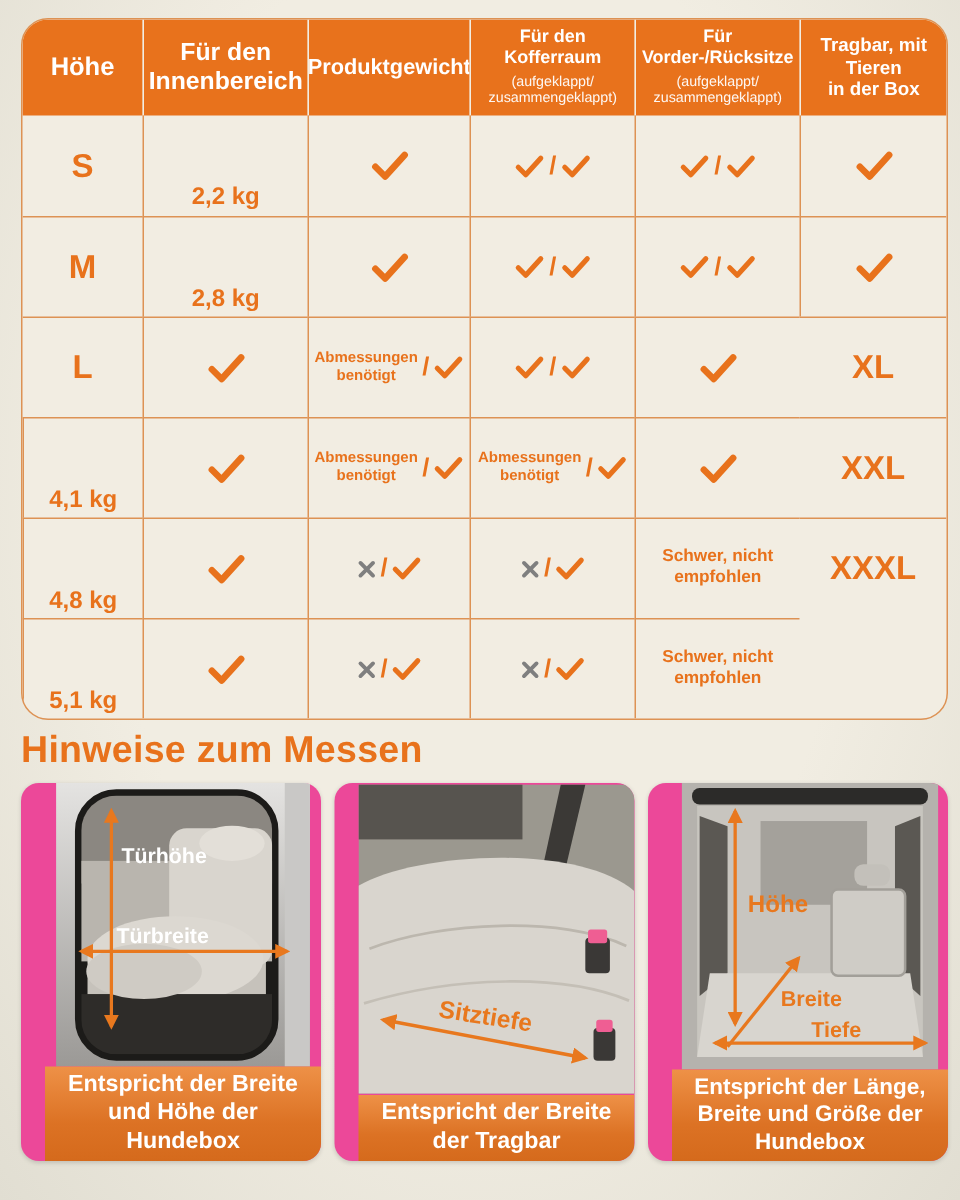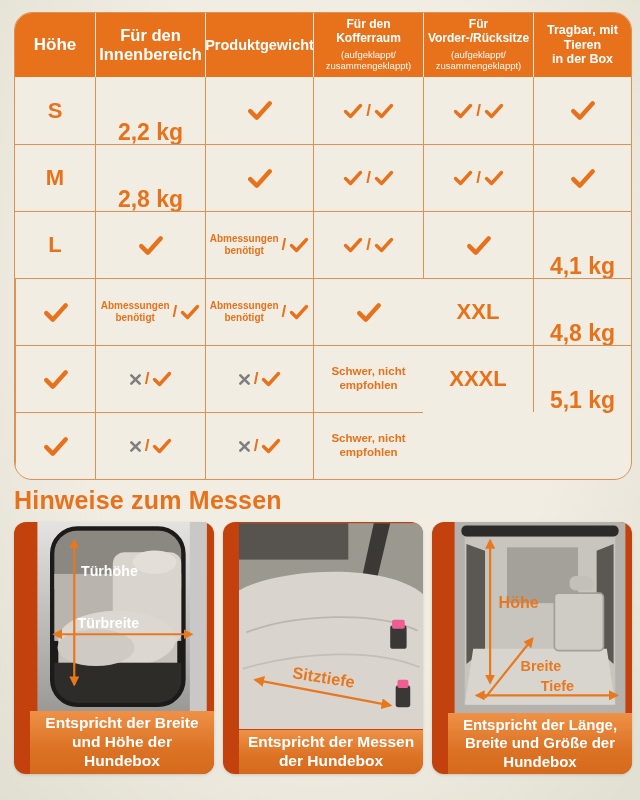--- a/index.html
+++ b/index.html
@@ -33,35 +33,35 @@
   .cell.head.first-col{border-left:none;}
   .cell.first-body-row{border-top:none;}
   .hmain{line-height:1.15;}
   .head.col0 .hmain{font-size:17px;}
   .head.col1 .hmain{font-size:14.5px;}
   .head.col2 .hmain{font-size:16.5px;}
   .head.col3 .hmain,.head.col4 .hmain{font-size:12px;}
   .head.col5 .hmain{font-size:12.5px;}
   .hsub{font-size:9.5px;font-weight:400;white-space:pre-line;line-height:1.2;margin-top:3px;opacity:.95;}
   .size-txt{font-size:22px;}
-  .weight-txt{font-size:23px;margin-top:43px;}
+  .weight-txt{font-size:16px;margin-top:43px;}
   .combo{display:flex;align-items:center;justify-content:center;gap:2px;}
   .slash{font-size:17px;color:#e8721c;margin:0 1px;}
   .note{font-size:10px;line-height:1.2;white-space:pre-line;color:#e8721c;}
   .note.heavy{font-size:11.5px;}
 
   
   .section-title{
     position:absolute;left:14px;top:486px;margin:0;
     font-size:25px;color:#e8721c;letter-spacing:.2px;
   }
   .cards{position:absolute;left:14px;top:522px;width:618px;display:flex;gap:9px;}
   .card{
     flex:1;margin:0;border-radius:12px;overflow:hidden;height:252px;
-    display:flex;flex-direction:column;background:#c2410c;
+    display:flex;flex-direction:column;background:#ec4899;
     box-shadow:0 1px 3px rgba(0,0,0,.15);
     padding-left:16px;
   }
   .card svg{display:block;width:100%;height:226px;}
   .caption{
     flex:1;display:flex;align-items:center;justify-content:center;text-align:center;
     background:linear-gradient(180deg,#ee9147 0%,#dc7224 60%,#d56a1c 100%);
     color:#fff;font-size:15.5px;line-height:1.22;padding:3px 8px;
   }
   .caption.tight{font-size:15px;}
@@ -200,20 +200,23 @@
             <span class="slash">/</span>
             <svg width="20" height="16" viewBox="0 0 20 16">
               <path d="M2.5 8.5 L7.5 13.5 L17.5 2.5" fill="none" stroke="#e8721c" stroke-width="3.4" stroke-linecap="round" stroke-linejoin="round"></path>
             </svg>
           </div>
         </div>
         <div class="cell col5">
           <svg width="26" height="21" viewBox="0 0 20 16">
             <path d="M2.5 8.5 L7.5 13.5 L17.5 2.5" fill="none" stroke="#e8721c" stroke-width="3.4" stroke-linecap="round" stroke-linejoin="round"></path>
           </svg>
+        </div>
+        <div class="cell col0 first-col">
+          <span class="size-txt">XL</span>
         </div>
         <div class="cell col1">
           <span class="weight-txt">4,1 kg</span>
         </div>
         <div class="cell col2">
           <svg width="26" height="21" viewBox="0 0 20 16">
             <path d="M2.5 8.5 L7.5 13.5 L17.5 2.5" fill="none" stroke="#e8721c" stroke-width="3.4" stroke-linecap="round" stroke-linejoin="round"></path>
           </svg>
         </div>
         <div class="cell col3">
@@ -377,21 +380,21 @@
         <path d="M0,74 C40,50 160,42 202,78 L202,226 L0,226 Z" fill="#d9d5ce"></path>
         <path d="M8,120 C60,100 150,96 196,118" stroke="#bcb7ae" stroke-width="2" fill="none"></path>
         <path d="M4,160 C70,140 150,138 198,158" stroke="#c4bfb6" stroke-width="2" fill="none"></path>
         <rect x="166" y="112" width="18" height="26" rx="3" fill="#3a3836"></rect>
         <rect x="168" y="106" width="14" height="10" rx="2" fill="#ef5e93"></rect>
         <rect x="172" y="178" width="16" height="24" rx="3" fill="#3a3836"></rect>
         <rect x="174" y="172" width="12" height="9" rx="2" fill="#ef5e93"></rect>
         <line x1="18" y1="172" x2="166" y2="200" stroke="#e8781e" stroke-width="2.6" marker-start="url(#ah2)" marker-end="url(#ah2)"></line>
         <text class="svg-label" x="58" y="170" font-size="18" fill="#e8781e" transform="rotate(9 58 170)">Sitztiefe</text>
       </svg>
-      <figcaption class="caption">Entspricht der Messen der Hundebox</figcaption>
+      <figcaption class="caption">Entspricht der Breite der Tragbar</figcaption>
     </figure>
 
     <figure class="card">
       <svg viewBox="0 0 202 226">
         <defs>
           <marker id="ah3" viewBox="0 0 10 10" refX="8" refY="5" markerWidth="4.6" markerHeight="4.6" orient="auto-start-reverse">
             <path d="M0 0 L10 5 L0 10 z" fill="#e8781e"></path>
           </marker>
         </defs>
         <rect x="0" y="0" width="202" height="226" fill="#b5b2ad"></rect>

